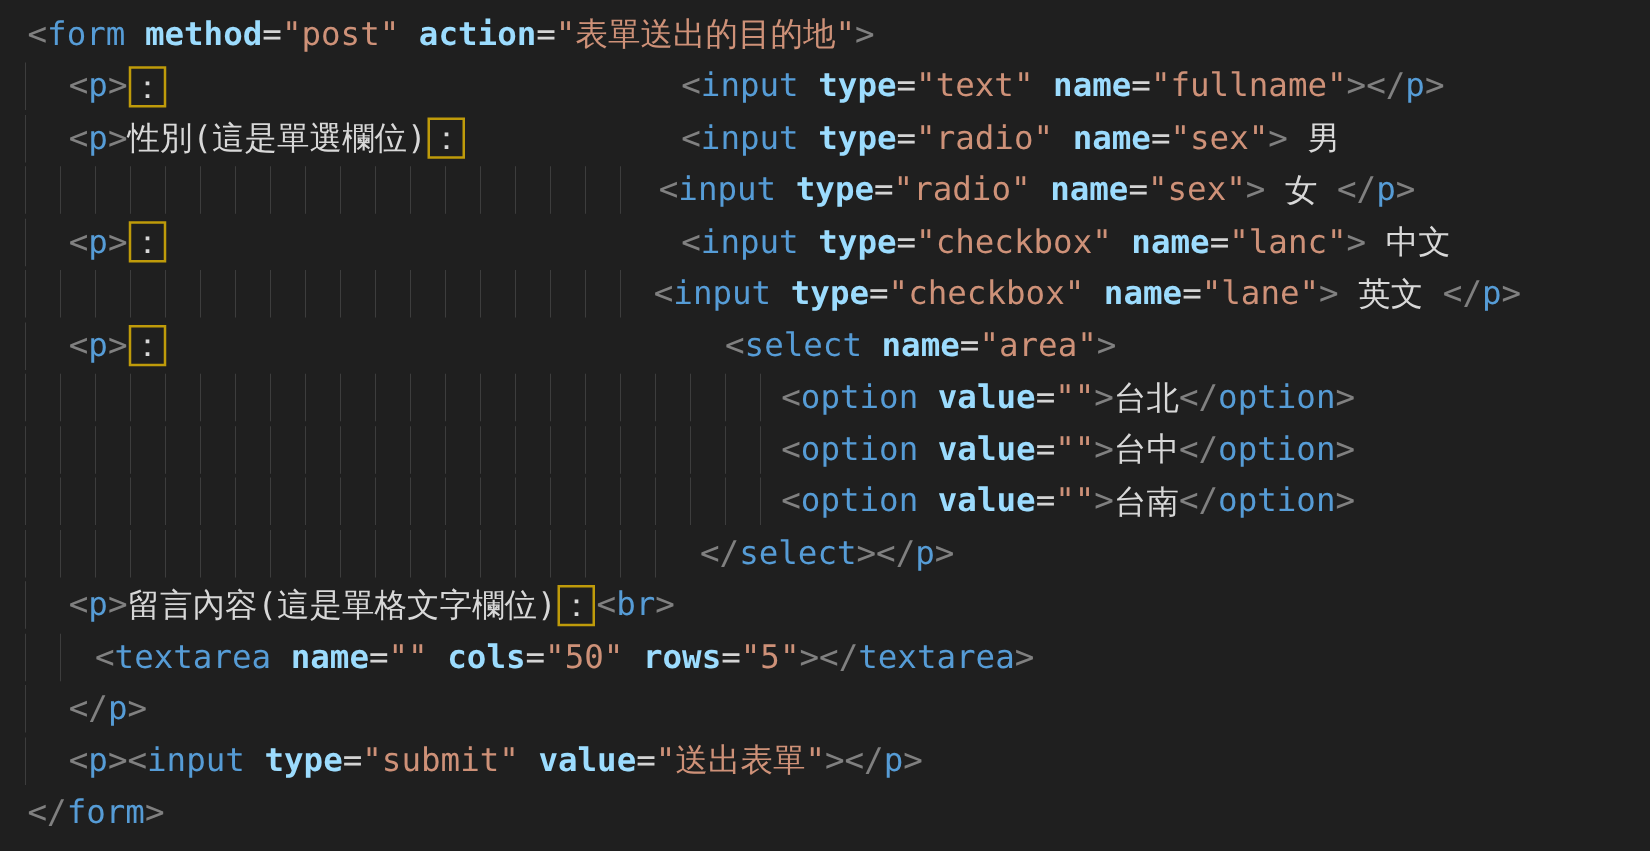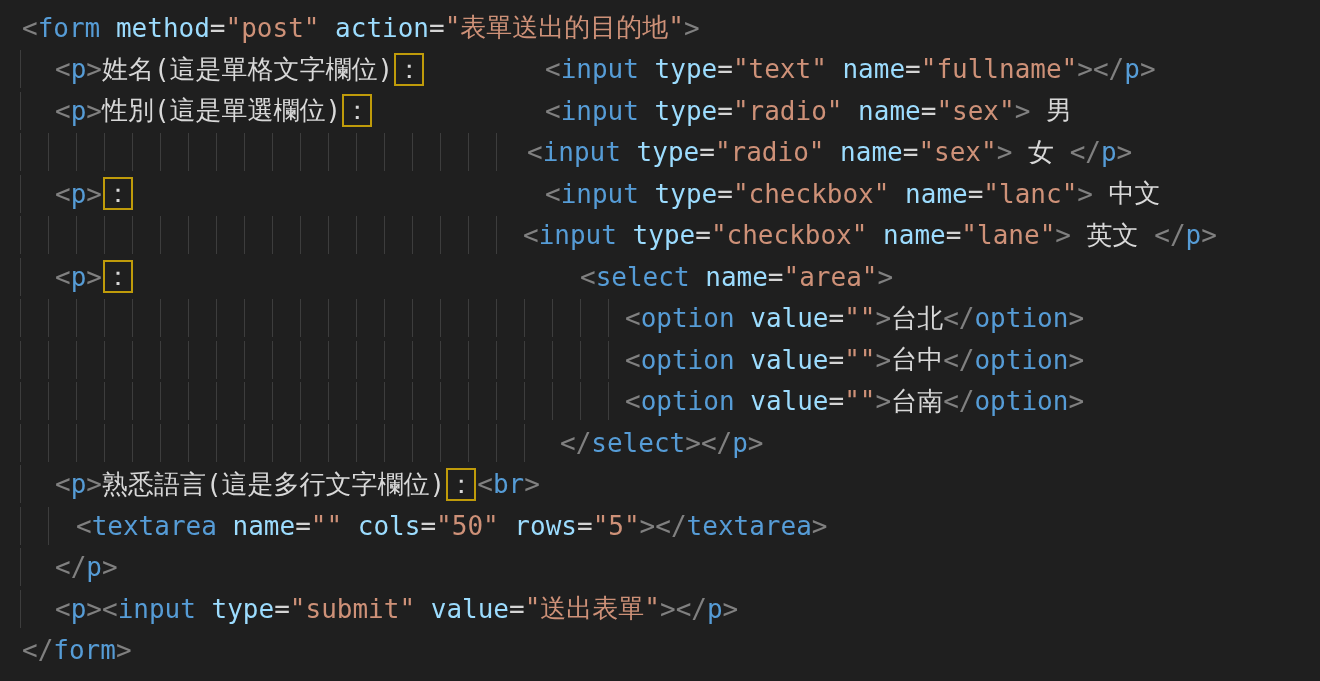--- a/index.html
+++ b/index.html
@@ -30,21 +30,21 @@
   .seg{
     position:absolute;
     top:0;height:100%;
     display:flex;
     align-items:center;
     white-space:pre;
   }
   .tk{white-space:pre;}
   .tk-br{color:var(--c-bracket,#808080);}
   .tk-tag{color:var(--c-tag,#569cd6);}
-  .tk-attr{color:var(--c-attr,#9cdcfe);}
+  .tk-attr{color:var(--c-attr,#9cdcfe);font-weight:bold;}
   .tk-eq{color:var(--c-op,#d4d4d4);}
   .tk-str{color:var(--c-str,#ce9178);}
   .tk-txt{color:var(--c-txt,#d8d8d8);}
   .tk-w{color:var(--c-txt,#d8d8d8);}
   .tk-box{
     display:inline-flex;
     align-items:center;
     justify-content:center;
     box-sizing:border-box;
     height:33px;
@@ -56,21 +56,21 @@
 </style>
 </head>
 <body>
 
 <div id="editor" style="--bg: #1f1f1f; --guide: #3d3d3d; --c-bracket: #808080; --c-tag: #569cd6; --c-attr: #9cdcfe; --c-op: #d4d4d4; --c-str: #ce9178; --c-txt: #d8d8d8; --c-ubox: #bf9b0a;">
     <div class="line">
       <span class="seg" style="left: 22px;"><span class="tk tk-br">&lt;</span><span class="tk tk-tag">form</span><span class="tk tk-w"> </span><span class="tk tk-attr">method</span><span class="tk tk-eq">=</span><span class="tk tk-str">"post"</span><span class="tk tk-w"> </span><span class="tk tk-attr">action</span><span class="tk tk-eq">=</span><span class="tk tk-str">"表單送出的目的地"</span><span class="tk tk-br">&gt;</span></span>
     </div>
     <div class="line">
       <span class="guides" style="width: 2px;"></span>
-      <span class="seg" style="left: 55px;"><span class="tk tk-br">&lt;</span><span class="tk tk-tag">p</span><span class="tk tk-br">&gt;</span><span class="tk tk-txt">姓名(這是單格文字欄位)</span><span class="tk tk-box">：</span></span>
+      <span class="seg" style="left: 55px;"><span class="tk tk-br">&lt;</span><span class="tk tk-tag">p</span><span class="tk tk-br">&gt;</span><span class="tk tk-box">：</span></span>
       <span class="seg" style="left: 545px;"><span class="tk tk-br">&lt;</span><span class="tk tk-tag">input</span><span class="tk tk-w"> </span><span class="tk tk-attr">type</span><span class="tk tk-eq">=</span><span class="tk tk-str">"text"</span><span class="tk tk-w"> </span><span class="tk tk-attr">name</span><span class="tk tk-eq">=</span><span class="tk tk-str">"fullname"</span><span class="tk tk-br">&gt;&lt;/</span><span class="tk tk-tag">p</span><span class="tk tk-br">&gt;</span></span>
     </div>
     <div class="line">
       <span class="guides" style="width: 2px;"></span>
       <span class="seg" style="left: 55px;"><span class="tk tk-br">&lt;</span><span class="tk tk-tag">p</span><span class="tk tk-br">&gt;</span><span class="tk tk-txt">性別(這是單選欄位)</span><span class="tk tk-box">：</span></span>
       <span class="seg" style="left: 545px;"><span class="tk tk-br">&lt;</span><span class="tk tk-tag">input</span><span class="tk tk-w"> </span><span class="tk tk-attr">type</span><span class="tk tk-eq">=</span><span class="tk tk-str">"radio"</span><span class="tk tk-w"> </span><span class="tk tk-attr">name</span><span class="tk tk-eq">=</span><span class="tk tk-str">"sex"</span><span class="tk tk-br">&gt;</span><span class="tk tk-txt"> 男</span></span>
     </div>
     <div class="line">
       <span class="guides" style="width: 490px;"></span>
       <span class="seg" style="left: 527px;"><span class="tk tk-br">&lt;</span><span class="tk tk-tag">input</span><span class="tk tk-w"> </span><span class="tk tk-attr">type</span><span class="tk tk-eq">=</span><span class="tk tk-str">"radio"</span><span class="tk tk-w"> </span><span class="tk tk-attr">name</span><span class="tk tk-eq">=</span><span class="tk tk-str">"sex"</span><span class="tk tk-br">&gt;</span><span class="tk tk-txt"> 女 </span><span class="tk tk-br">&lt;/</span><span class="tk tk-tag">p</span><span class="tk tk-br">&gt;</span></span>
@@ -100,21 +100,21 @@
     <div class="line">
       <span class="guides" style="width: 595px;"></span>
       <span class="seg" style="left: 625px;"><span class="tk tk-br">&lt;</span><span class="tk tk-tag">option</span><span class="tk tk-w"> </span><span class="tk tk-attr">value</span><span class="tk tk-eq">=</span><span class="tk tk-str">""</span><span class="tk tk-br">&gt;</span><span class="tk tk-txt">台南</span><span class="tk tk-br">&lt;/</span><span class="tk tk-tag">option</span><span class="tk tk-br">&gt;</span></span>
     </div>
     <div class="line">
       <span class="guides" style="width: 525px;"></span>
       <span class="seg" style="left: 560px;"><span class="tk tk-br">&lt;/</span><span class="tk tk-tag">select</span><span class="tk tk-br">&gt;&lt;/</span><span class="tk tk-tag">p</span><span class="tk tk-br">&gt;</span></span>
     </div>
     <div class="line">
       <span class="guides" style="width: 2px;"></span>
-      <span class="seg" style="left: 55px;"><span class="tk tk-br">&lt;</span><span class="tk tk-tag">p</span><span class="tk tk-br">&gt;</span><span class="tk tk-txt">熟悉語言(這是多行文字欄位)</span><span class="tk tk-box">：</span><span class="tk tk-br">&lt;</span><span class="tk tk-tag">br</span><span class="tk tk-br">&gt;</span></span>
+      <span class="seg" style="left: 55px;"><span class="tk tk-br">&lt;</span><span class="tk tk-tag">p</span><span class="tk tk-br">&gt;</span><span class="tk tk-txt">留言內容(這是單格文字欄位)</span><span class="tk tk-box">：</span><span class="tk tk-br">&lt;</span><span class="tk tk-tag">br</span><span class="tk tk-br">&gt;</span></span>
     </div>
     <div class="line">
       <span class="guides" style="width: 34px;"></span>
       <span class="seg" style="left: 76px;"><span class="tk tk-br">&lt;</span><span class="tk tk-tag">textarea</span><span class="tk tk-w"> </span><span class="tk tk-attr">name</span><span class="tk tk-eq">=</span><span class="tk tk-str">""</span><span class="tk tk-w"> </span><span class="tk tk-attr">cols</span><span class="tk tk-eq">=</span><span class="tk tk-str">"50"</span><span class="tk tk-w"> </span><span class="tk tk-attr">rows</span><span class="tk tk-eq">=</span><span class="tk tk-str">"5"</span><span class="tk tk-br">&gt;&lt;/</span><span class="tk tk-tag">textarea</span><span class="tk tk-br">&gt;</span></span>
     </div>
     <div class="line">
       <span class="guides" style="width: 2px;"></span>
       <span class="seg" style="left: 55px;"><span class="tk tk-br">&lt;/</span><span class="tk tk-tag">p</span><span class="tk tk-br">&gt;</span></span>
     </div>
     <div class="line">

